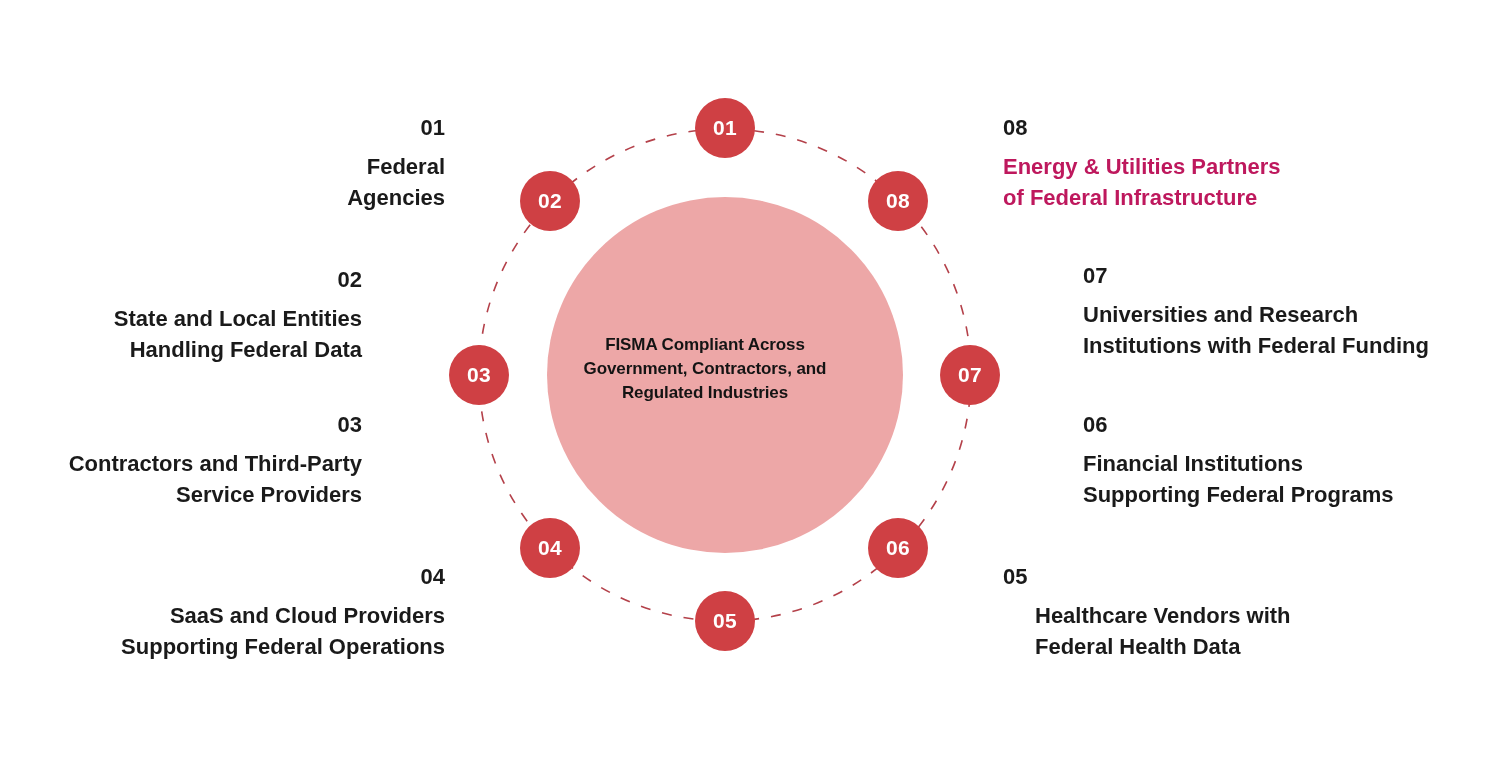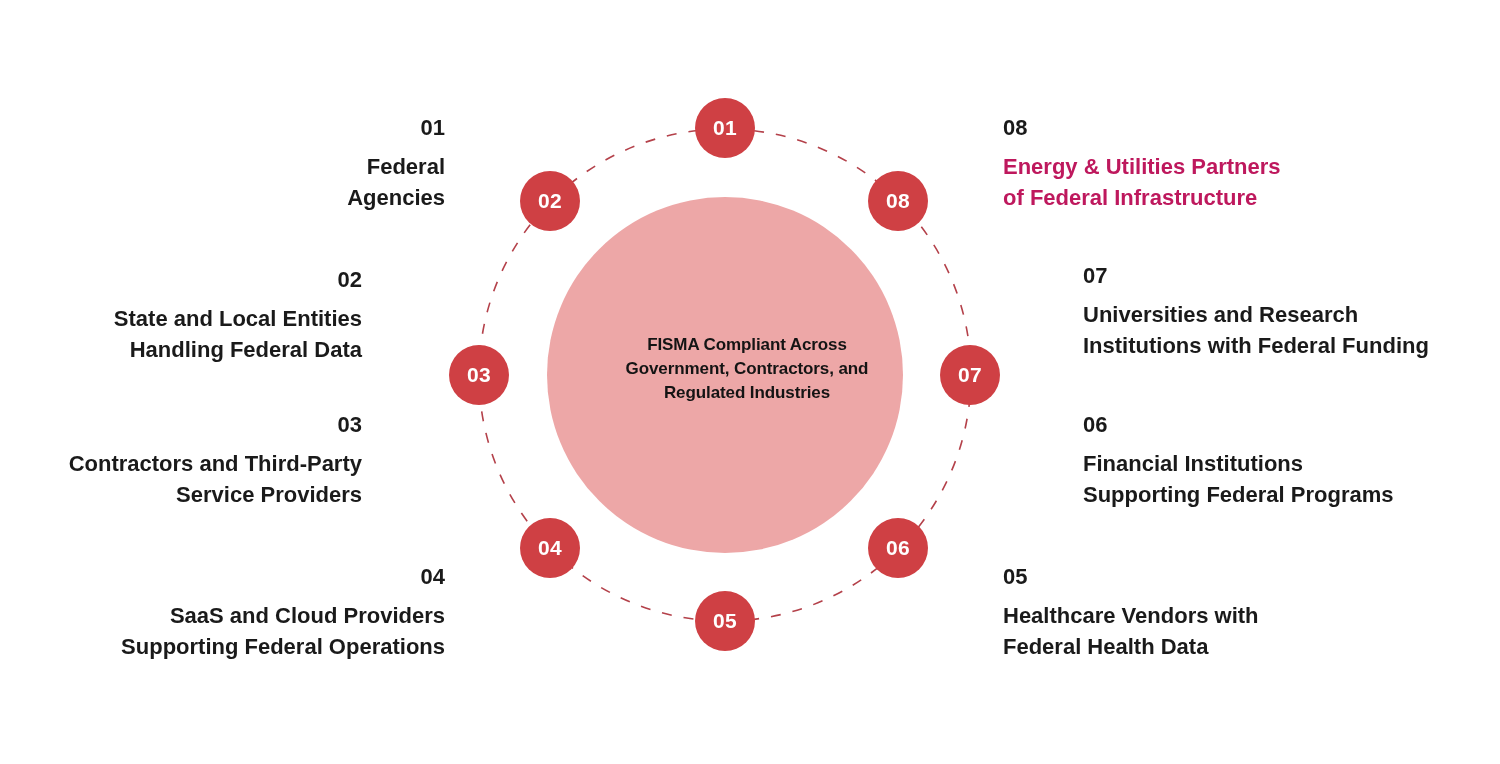--- a/index.html
+++ b/index.html
@@ -26,21 +26,21 @@
     position: absolute;
     left: 0;
     top: 0;
     width: 1500px;
     height: 764px;
   }
 
   
   .hub-text {
     position: absolute;
-    left: 597px;
+    left: 555px;
     top: 333px;
     width: 300px;
     text-align: center;
     font-size: 17px;
     font-weight: bold;
     line-height: 24px;
     letter-spacing: -0.1px;
     color: #141414;
     white-space: pre-line;
   }
@@ -165,17 +165,17 @@
     <div class="body" style="color: rgb(26, 26, 26);">Universities and Research
 Institutions with Federal Funding</div>
   </div>
   <div class="label right" id="label-06">
     <div class="num" style="color: rgb(26, 26, 26);">06</div>
     <div class="body" style="color: rgb(26, 26, 26);">Financial Institutions
 Supporting Federal Programs</div>
   </div>
   <div class="label right" id="label-05">
     <div class="num" style="color: rgb(26, 26, 26);">05</div>
-    <div class="body" style="color: rgb(26, 26, 26);">Healthcare Vendors with
+    <div class="body" style="color: rgb(26, 26, 26); margin-left: 32px;">Healthcare Vendors with
 Federal Health Data</div>
   </div>
 
 </div>
 
 </body></html>

